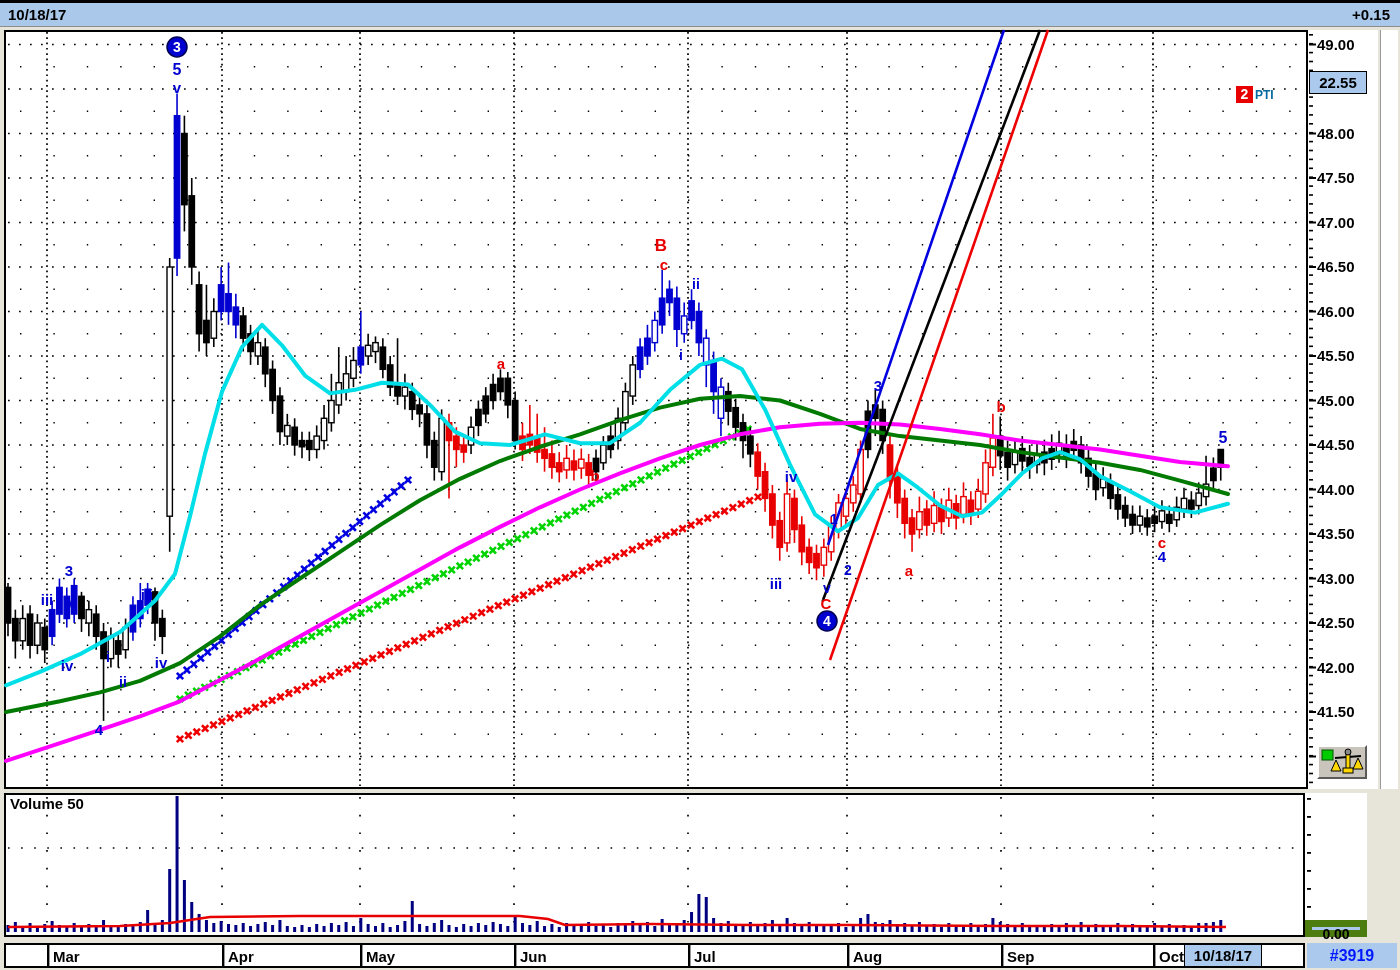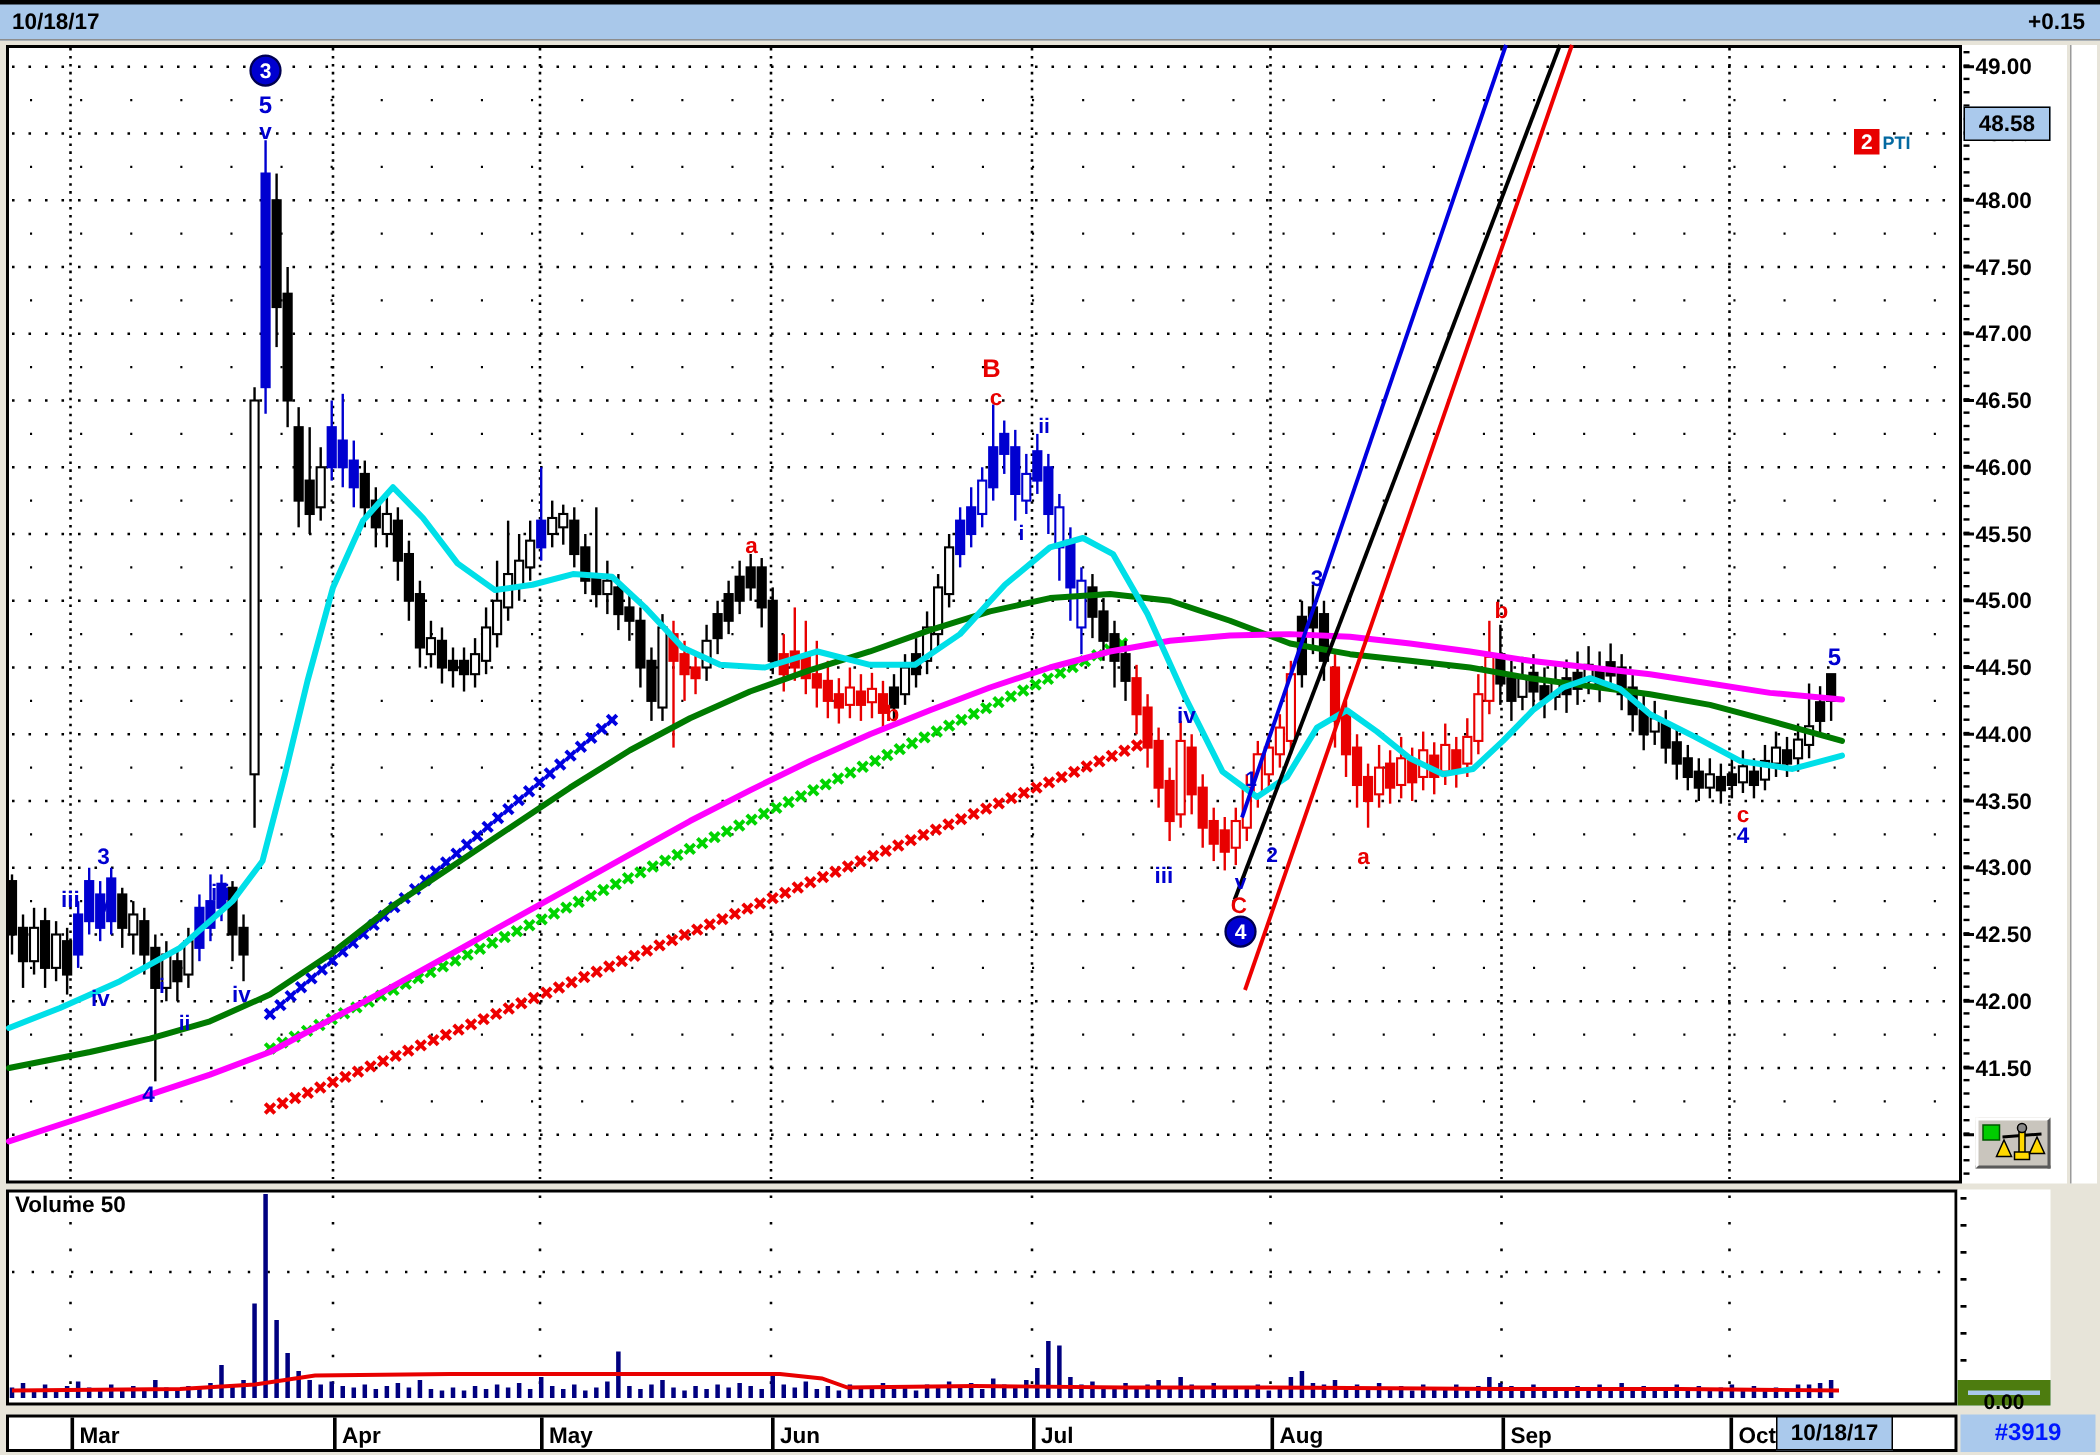--- a/index.html
+++ b/index.html
@@ -1159,21 +1159,21 @@
         <text x="694" y="962" fill="#000" font-size="15" font-weight="bold" font-family="&quot;Liberation Sans&quot;,sans-serif">Jul</text>
         <rect x="847" y="945" width="2.4" height="21" fill="#000"></rect>
         <text x="853" y="962" fill="#000" font-size="15" font-weight="bold" font-family="&quot;Liberation Sans&quot;,sans-serif">Aug</text>
         <rect x="1001" y="945" width="2.4" height="21" fill="#000"></rect>
         <text x="1007" y="962" fill="#000" font-size="15" font-weight="bold" font-family="&quot;Liberation Sans&quot;,sans-serif">Sep</text>
         <rect x="1153" y="945" width="2.4" height="21" fill="#000"></rect>
         <text x="1159" y="962" fill="#000" font-size="15" font-weight="bold" font-family="&quot;Liberation Sans&quot;,sans-serif">Oct</text>
       </g>
     </svg>
 
-  <div class="price-box">48.58</div>
+  <div class="price-box">22.55</div>
   <div class="pti">
     <span class="pti-num">2</span>
     <span class="pti-text">PTI</span>
   </div>
   <div class="vol-title">Volume 50</div>
   <div class="vol-zero">0.00</div>
   <div class="date-box">10/18/17</div>
   <div class="ticket-box">#3919</div>
 
   <div class="icon-btn">

